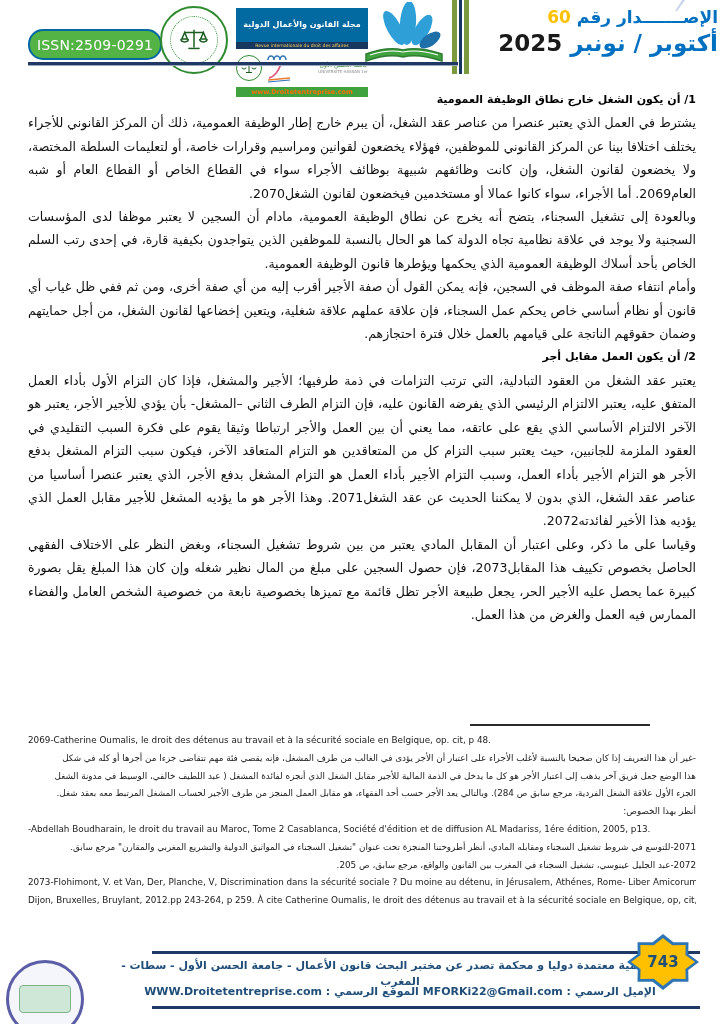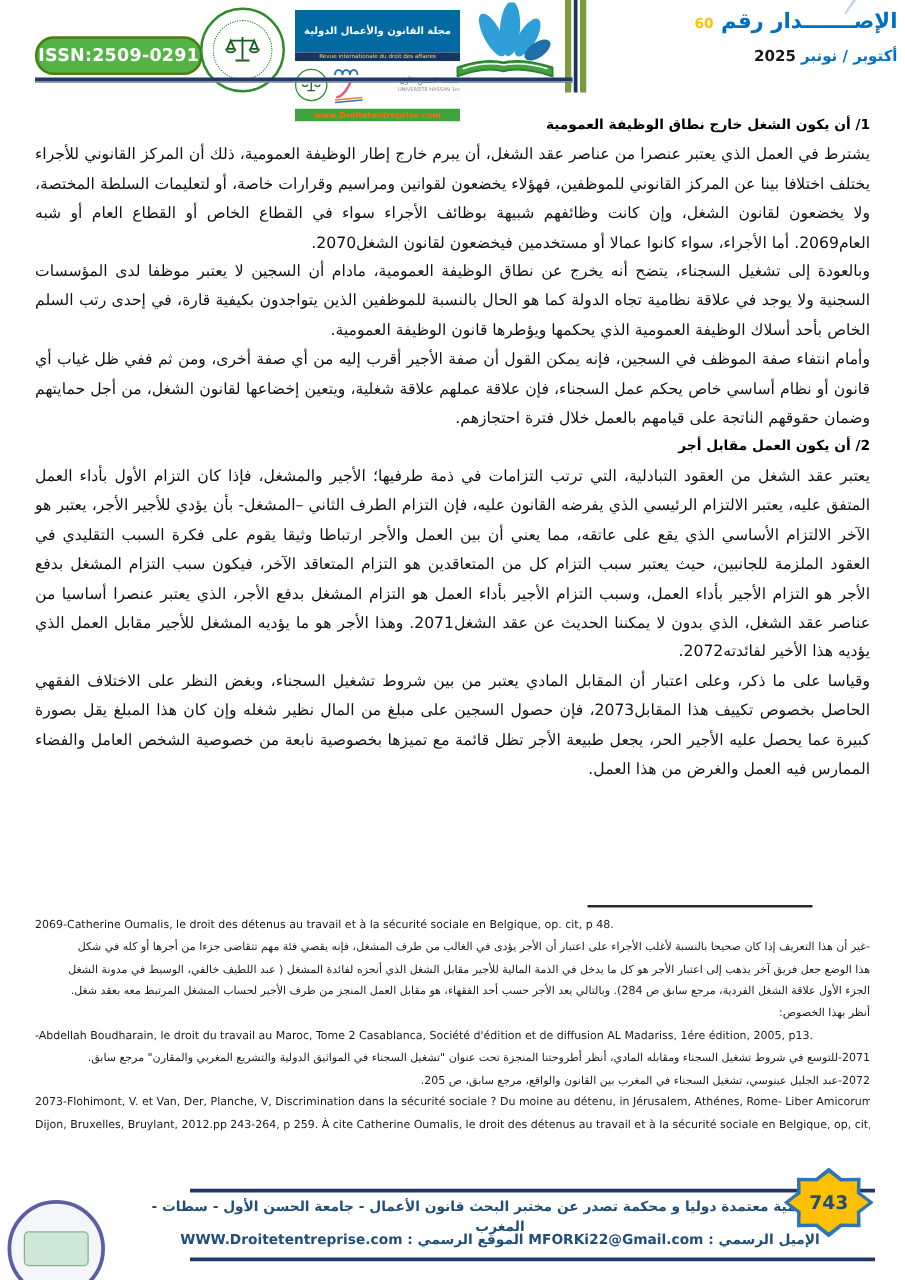--- a/index.html
+++ b/index.html
@@ -2,43 +2,43 @@
 <html lang="ar"><head>
 <meta charset="utf-8">
 <style>
   html,body{margin:0;padding:0;}
   body{width:724px;height:1024px;background:#ffffff;overflow:hidden;position:relative;
        font-family:"DejaVu Sans",sans-serif;-webkit-font-smoothing:antialiased;}
   .abs{position:absolute;}
 
   
   .issn-pill{left:28px;top:29px;width:130px;height:27px;border-radius:15px;
-    background:#54b345;border:2px solid #4d7c0f;color:#fff;font-weight:bold;font-size:14px;
+    background:#54b345;border:2px solid #0369a1;color:#fff;font-weight:normal;font-size:14px;
     display:flex;align-items:center;justify-content:center;letter-spacing:.2px;}
   .logo-circle{border-radius:50%;background:#fff;display:flex;align-items:center;justify-content:center;}
   .lab-logo{left:160px;top:6px;width:64px;height:64px;border:2px solid #2e8b2e;}
   .lab-logo .inner{width:46px;height:46px;border-radius:50%;border:1.5px dotted #2e8b2e;
     display:flex;align-items:center;justify-content:center;}
   .center-block{left:236px;top:8px;width:132px;}
   .banner{background:#0369a1;color:#fff;font-size:8px;font-weight:bold;text-align:center;
     padding:12px 1px;line-height:10px;}
   .navy-strip{background:#17375e;color:#ffd966;font-size:4.5px;text-align:center;line-height:7px;height:7px;overflow:hidden;}
   .mid-row{display:flex;align-items:center;gap:2px;background:#fff;padding:1px 0;height:36px;}
   .mini-logo{width:24px;height:24px;border:1.5px solid #2e8b2e;flex:0 0 auto;}
   .univ-col{font-size:6px;color:#2e8b2e;line-height:7px;text-align:right;flex:1;}
   .univ-col .fr{font-size:4px;color:#8a8a8a;}
   .web-strip{background:#3fa23f;color:#ff6d00;font-weight:bold;font-size:6.5px;text-align:center;line-height:10px;height:10px;}
   .bird-logo{left:358px;top:2px;width:92px;height:70px;}
   .divider{left:452px;top:0;height:74px;display:flex;gap:2px;}
   .divider .g{width:5px;background:#7a9a3d;}
   .divider .n{width:3px;background:#17375e;}
   .issue-block{left:470px;top:4px;width:248px;text-align:right;direction:rtl;}
   .issue-line1{font-size:17px;font-weight:bold;color:#0070c0;line-height:26px;white-space:nowrap;}
-  .issue-line1 .num{color:#ffc000;font-size:11px;}
-  .issue-line2{font-size:12px;font-weight:bold;color:#0070c0;line-height:26px;white-space:nowrap;}
+  .issue-line1 .num{color:#ffc000;font-size:17px;}
+  .issue-line2{font-size:23px;font-weight:bold;color:#0070c0;line-height:26px;white-space:nowrap;}
   .issue-line2 .year{color:#1a1a1a;}
   .pen-stroke{left:676px;top:10px;width:72px;height:2px;background:linear-gradient(90deg,#cdd9ee,#7f9fd4);
     transform:rotate(-55deg);transform-origin:left center;}
   .header-rule{left:28px;top:62px;width:430px;height:3px;background:#1f3864;border-bottom:1px solid #9aa7bd;}
 
   
   .article{left:28px;top:88px;width:668px;direction:rtl;color:#111;
     font-size:12.5px;line-height:23.4px;text-align:justify;}
   .article .intro{font-weight:bold;}
   .article h2{margin:0;font-size:11px;line-height:23.4px;font-weight:bold;color:#000;text-align:right;}

